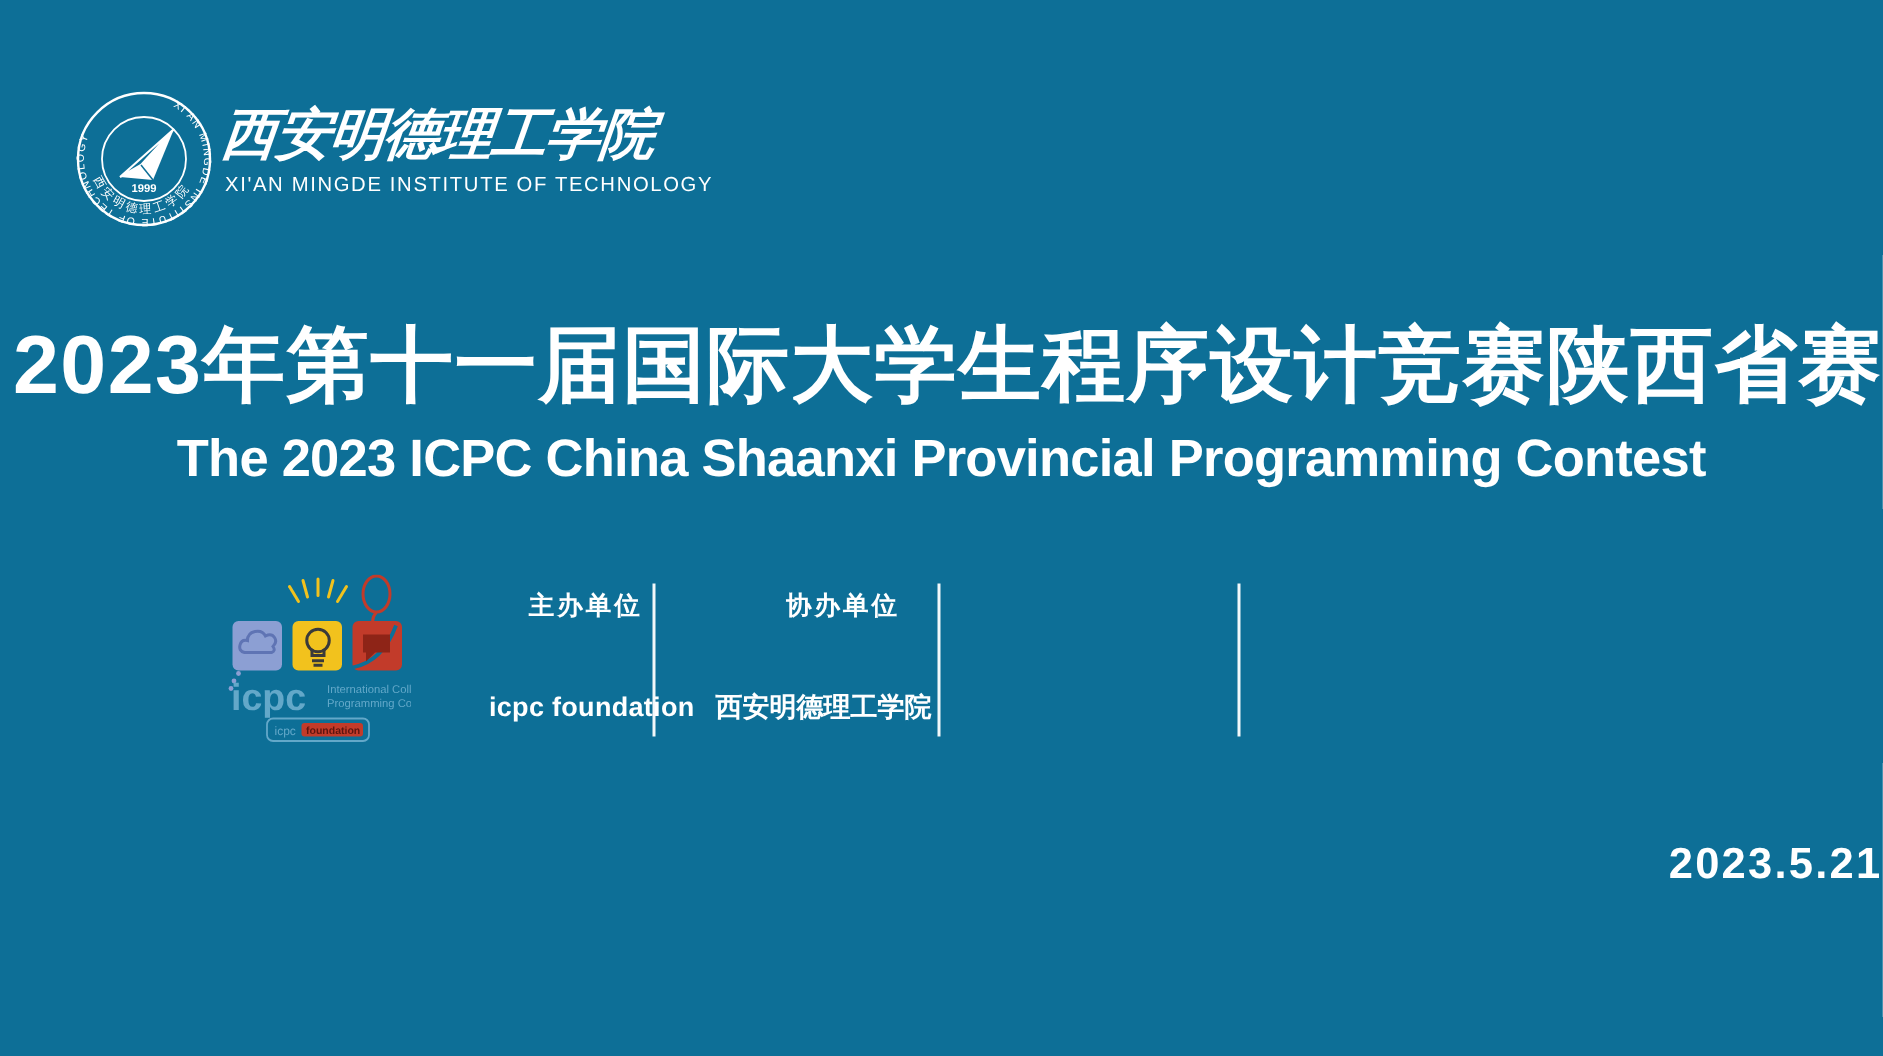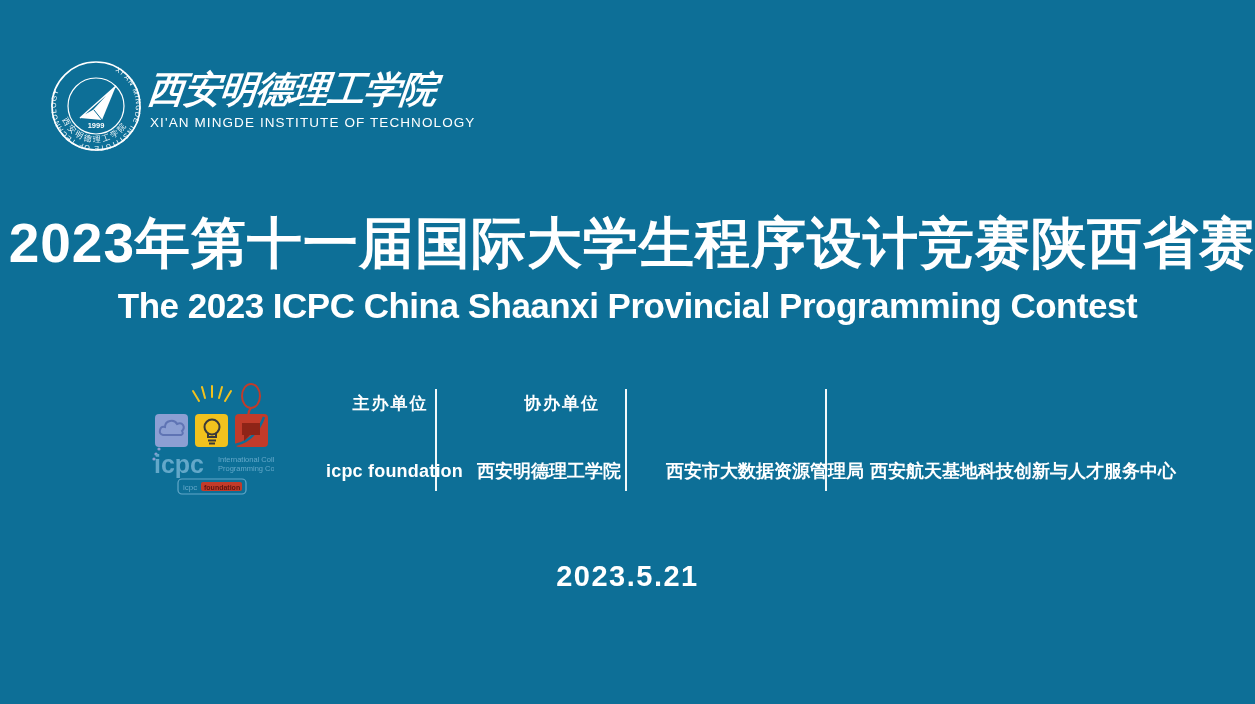--- a/index.html
+++ b/index.html
@@ -52,21 +52,21 @@
   .col-4 { left:842px; width:300px; }
   .divider {
     position:absolute; top:389px; width:2px; height:102px;
     background:#ffffff; opacity:0.95;
   }
   .div-1 { left:435px; } .div-2 { left:625px; } .div-3 { left:825px; }
 
   
   .event-date {
     position:absolute; top:560px; left:0; width:100%;
-    text-align:center; font-size:29px; font-weight:bold; letter-spacing:1.5px;
+    text-align:right; font-size:29px; font-weight:bold; letter-spacing:1.5px;
   }
 </style>
 </head>
 <body>
 
 <div class="page">
 
   <div class="uni-logo">
     <svg class="seal" viewBox="0 0 92 92">
       <defs>
@@ -161,31 +161,26 @@
     <div class="org-col col-2">
       <div class="hdr">协办单位</div>
       <div class="rows">
         <div class="row">西安明德理工学院</div>
       </div>
     </div>
 
     <div class="divider div-2"></div>
 
     <div class="org-col col-3">
-      <div class="rows">
-        <div class="row empty">&nbsp;</div>
-        <div class="row">西安市大数据资源管理局</div>
-      </div>
     </div>
 
     <div class="divider div-3"></div>
 
     <div class="org-col col-4">
       <div class="rows">
-        <div class="row">西安航天基地科技创新与人才服务中心</div>
       </div>
     </div>
 
   </div>
 
   <div class="event-date">2023.5.21</div>
 
 </div>
 
 </body></html>

